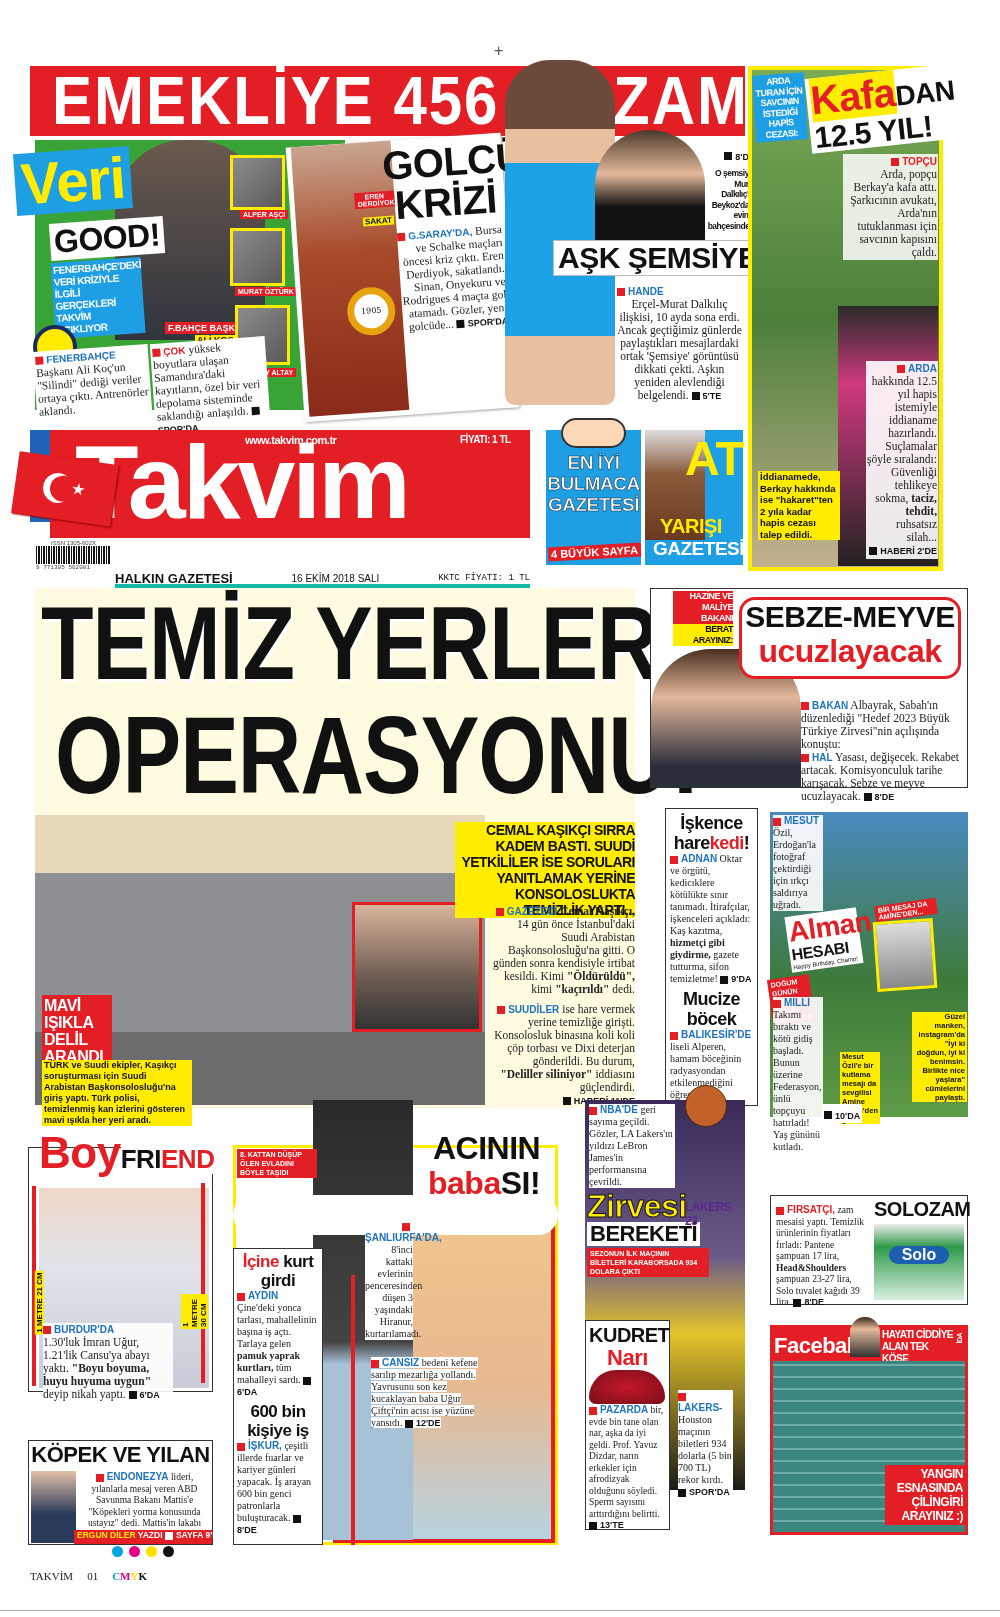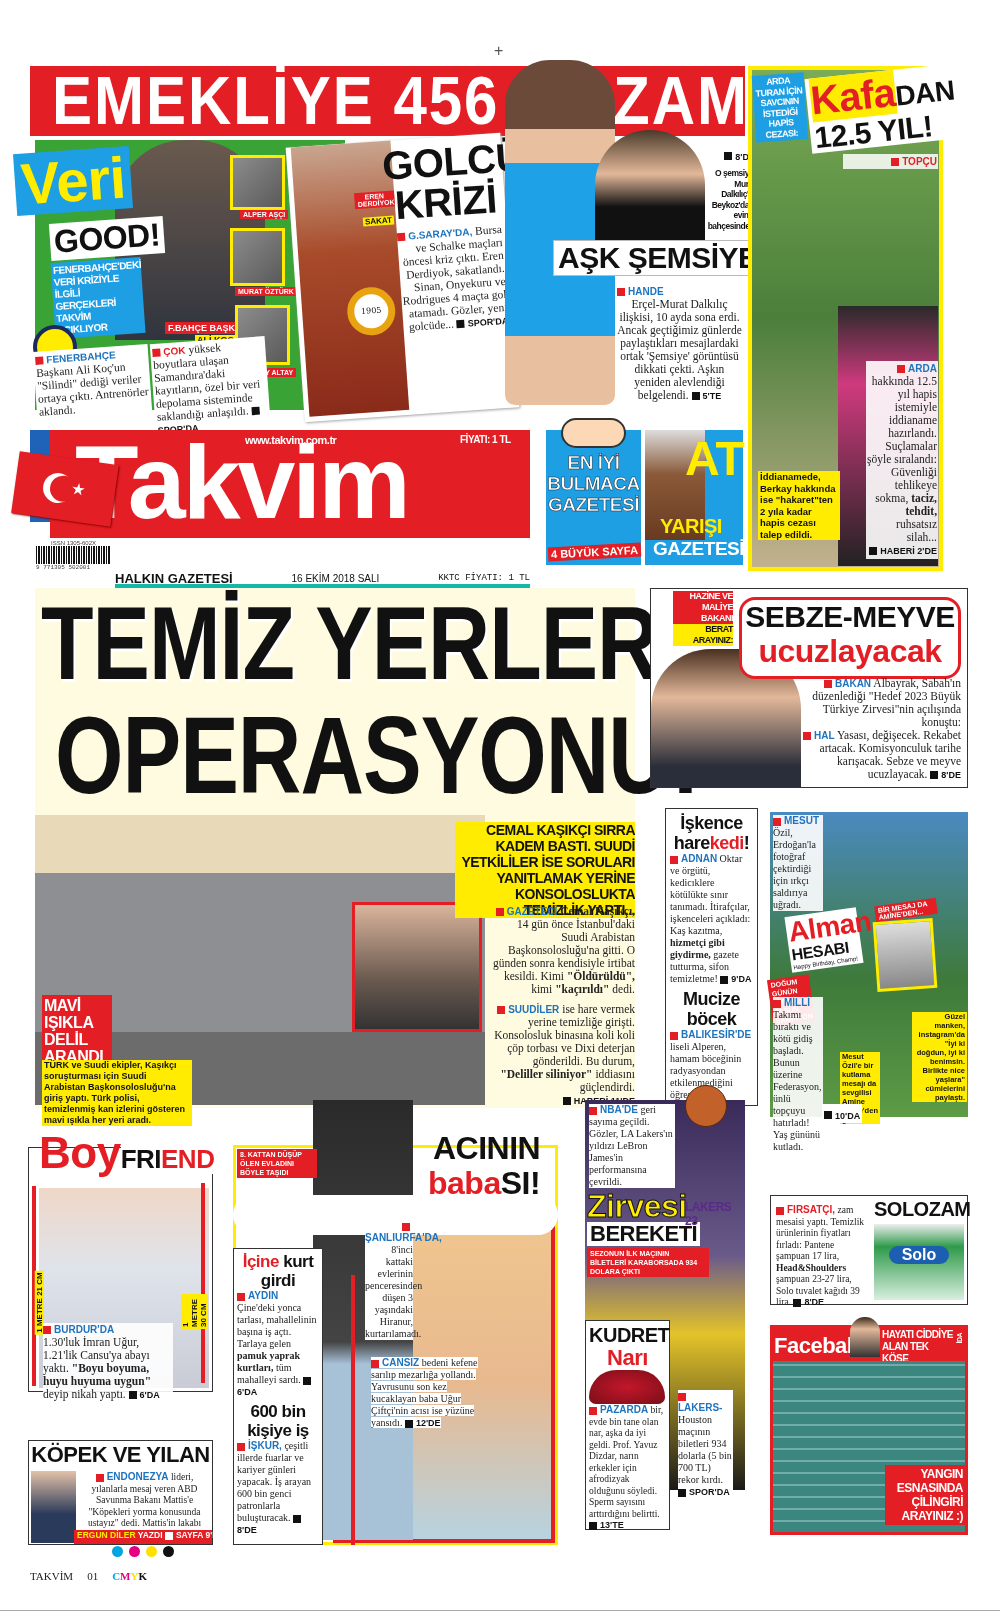--- a/index.html
+++ b/index.html
@@ -80,20 +80,21 @@
 
 <div class="abs" style="left:748px;top:66px;width:195px;height:505px;background:#ffec00;padding:4px;">
   <div class="abs" style="left:4px;top:4px;width:187px;height:497px;background:linear-gradient(#7bab56,#4b7f3a 50%,#c3b18e)"></div>
   <div class="abs cond" style="left:6px;top:8px;width:52px;background:#1e9fe3;color:#fff;font-size:9px;line-height:10.5px;text-align:center;padding:2px;transform:rotate(-4deg)">ARDA TURAN İÇİN SAVCININ İSTEDİĞİ HAPİS CEZASI:</div>
   <div class="abs cond" style="left:60px;top:5px;transform:rotate(-6deg);background:#fff;padding:0 4px">
     <span style="color:#e31e24;font-size:40px;background:#ffec00">Kafa</span><span style="font-size:28px">DAN</span>
     <div style="font-size:30px;line-height:30px">12.5 YIL!</div>
   </div>
   <div class="abs serif" style="left:95px;top:88px;width:95px;text-align:right;background:rgba(255,255,255,.85);padding:1px">
     <div><span class="sq red"></span><span class="kw red">TOPÇU</span></div>
+    <span>Arda, popçu Berkay'a kafa attı. Şarkıcının avukatı, Arda'nın tutuklanması için savcının kapısını çaldı.</span>
   </div>
   <div class="abs photo" style="left:90px;top:240px;width:100px;height:260px;background:linear-gradient(#2a2a2a,#cf3a7e 30%,#222)"></div>
   <div class="abs serif" style="left:118px;top:295px;width:72px;text-align:right;background:rgba(255,255,255,.9);padding:1px">
     <span class="sq red"></span><span class="kw">ARDA</span> <span>hakkında 12.5 yıl hapis istemiyle iddianame hazırlandı. Suçlamalar şöyle sıralandı: Güvenliği tehlikeye sokma,</span> <b>taciz, tehdit,</b> <span>ruhsatsız silah...</span>
     <div><span class="sq blk"></span><span class="ref">HABERİ 2'DE</span></div>
   </div>
   <div class="abs hl" style="left:10px;top:405px;width:82px;font-size:9.5px;line-height:11.5px">İddianamede, Berkay hakkında ise "hakaret"ten 2 yıla kadar hapis cezası talep edildi.</div>
 </div>
 
 <div class="abs" style="left:30px;top:430px;width:500px;height:108px;">
@@ -155,21 +156,21 @@
 <div class="abs box" style="left:650px;top:588px;width:318px;height:200px;">
   <div class="abs" style="left:0;top:60px;width:150px;height:138px;background:linear-gradient(#4a3020,#e3b89a 35%,#2a2e3a 85%);border-radius:60px 60px 0 0"></div>
   <div class="abs cond" style="left:22px;top:2px;width:60px;text-align:right;font-size:9px;line-height:11px">
     <div style="background:#e31e24;color:#fff">HAZİNE VE MALİYE BAKANI</div>
     <div style="background:#ffec00">BERAT ARAYINIZ:</div>
   </div>
   <div class="abs" style="left:88px;top:8px;width:222px;height:82px;border:3px solid #e31e24;border-radius:16px;background:#fff">
     <div class="cond" style="font-size:30px;line-height:34px;text-align:center">SEBZE-MEYVE</div>
     <div class="cond" style="font-size:32px;line-height:34px;color:#e31e24;text-align:center">ucuzlayacak</div>
   </div>
-  <div class="abs serif" style="left:150px;top:88px;width:160px;text-align:right">
+  <div class="abs serif" style="left:150px;top:110px;width:160px;">
     <span class="sq red"></span><span class="kw">BAKAN</span> <span>Albayrak, Sabah'ın düzenlediği "Hedef 2023 Büyük Türkiye Zirvesi"nin açılışında konuştu:</span><br>
     <span class="sq red"></span><span class="kw">HAL</span> <span>Yasası, değişecek. Rekabet artacak. Komisyonculuk tarihe karışacak. Sebze ve meyve ucuzlayacak.</span> <span class="sq blk"></span><span class="ref">8'DE</span>
   </div>
 </div>
 
 <div class="abs box" style="left:665px;top:808px;width:93px;height:298px;padding:4px">
   <div class="cond" style="font-size:18px;text-align:center;line-height:20px">İşkence</div>
   <div class="cond" style="font-size:18px;text-align:center;line-height:20px"><span>hare</span><span style="color:#e31e24">kedi</span><span>!</span></div>
   <div class="serif" style="font-size:10px;line-height:12px">
     <span class="sq red"></span><span class="kw">ADNAN</span> <span>Oktar ve örgütü, kedicıklere kötülükte sınır tanımadı. İtirafçılar, işkenceleri açıkladı: Kaş kazıtma,</span> <b>hizmetçi gibi giydirme,</b> <span>gazete tutturma, sifon temizletme!</span> <span class="sq blk"></span><span class="ref">9'DA</span>

